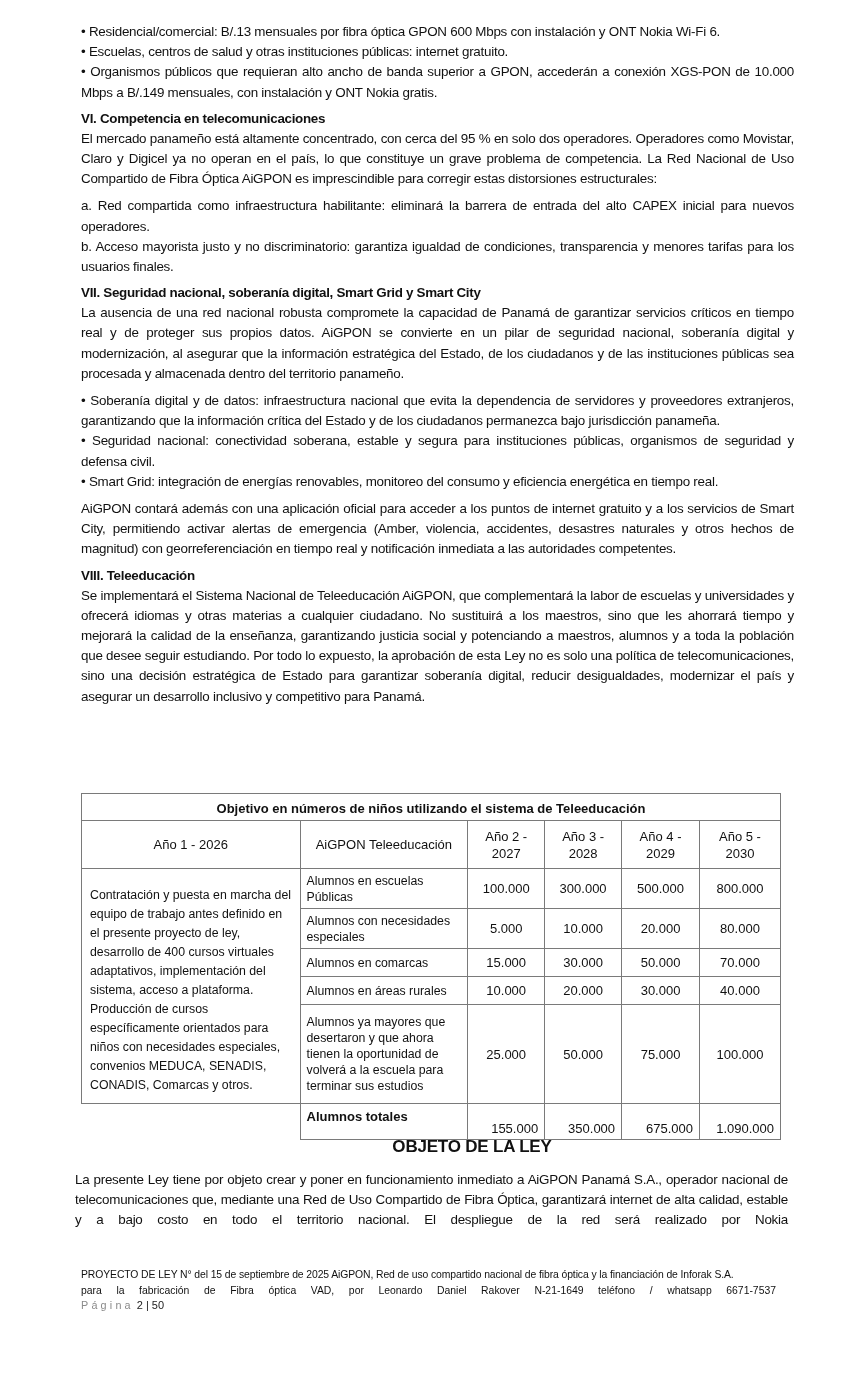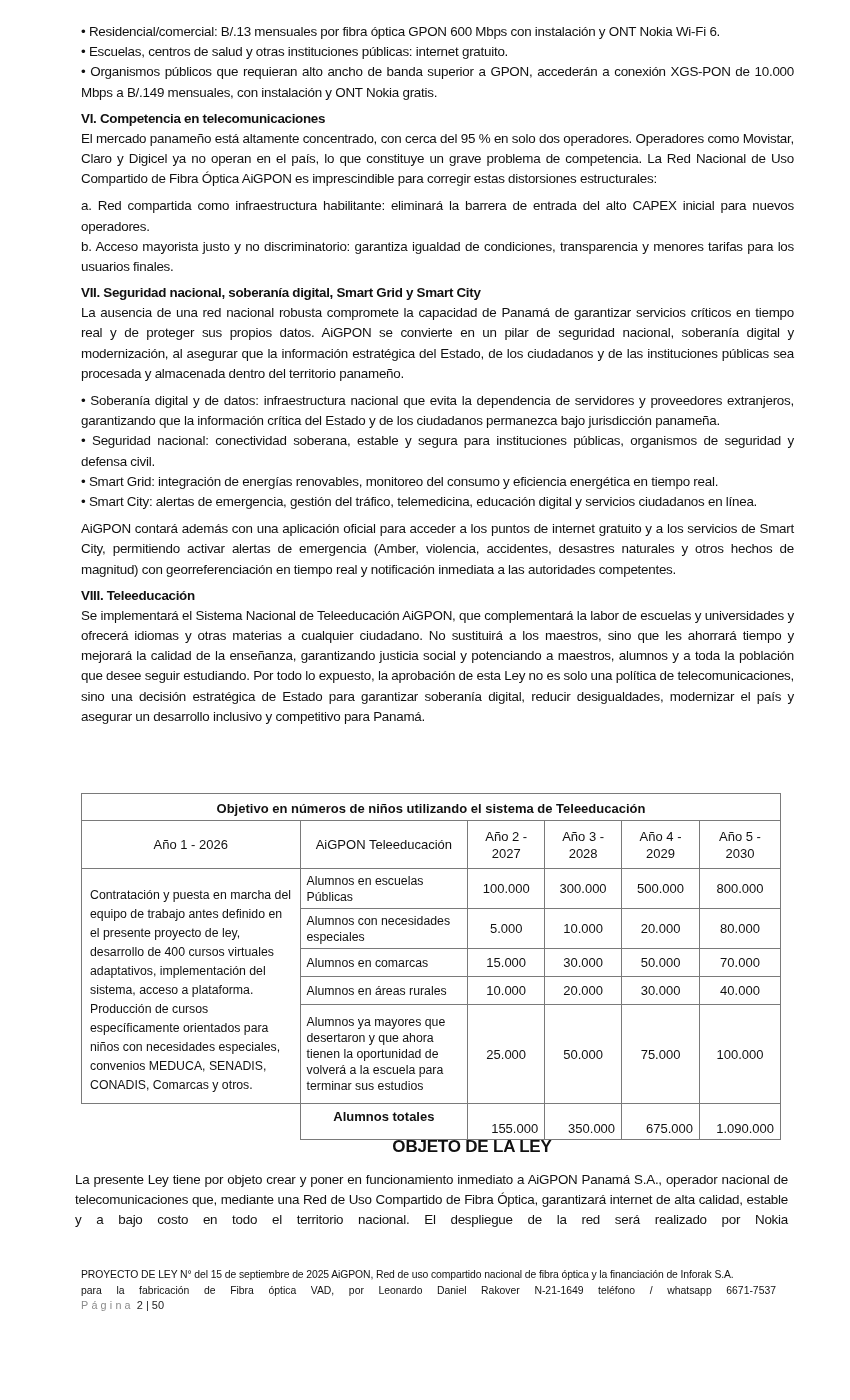--- a/index.html
+++ b/index.html
@@ -21,21 +21,21 @@
     position: absolute; left: 81px; top: 793px; width: 700px;
     border-collapse: collapse; font-size: 12.3px; color: #111; border-radius: 10px;
   }
   .tbl td { border: 1px solid #7a7a7a; padding: 0 6px; vertical-align: middle; }
   .tbl .title { font-weight: bold; text-align: center; height: 24px; font-size: 13px; padding-top: 2px; }
   .tbl .hdr { text-align: center; height: 47px; line-height: 17px; font-size: 13px; }
   .tbl .num { text-align: center; font-size: 13px; }
   .tbl .lbl { font-size: 12.3px; line-height: 16px; padding: 2px 6px; }
   .tbl .desc { font-size: 12.3px; line-height: 19px; padding: 14px 8px 6px 8px; vertical-align: middle; }
   .tbl .noborder { border: none; border-right: 1px solid #7a7a7a; }
-  .tbl .tot { font-weight: bold; text-align: center; font-size: 13px; height: 30px; vertical-align: top; padding-top: 5px; }
+  .tbl .tot { font-weight: bold; text-align: left; font-size: 13px; height: 30px; vertical-align: top; padding-top: 5px; }
   .tbl .totnum { text-align: right; font-size: 13px; vertical-align: bottom; padding-bottom: 3px; }
 
   .objeto {
     position: absolute; left: 12px; width: 850px; top: 1137px; text-align: center;
     font-weight: bold; font-size: 17px; letter-spacing: -0.2px; margin-left: 35px;
   }
   .objeto-body { position: absolute; left: 75px; top: 1170px; width: 713px; }
 
   .footer { position: absolute; left: 81px; top: 1267px; width: 695px; font-size: 10.4px; line-height: 15.5px; color: #111; }
   .footer .l1 { white-space: nowrap; letter-spacing: -0.1px; }
@@ -57,21 +57,20 @@
   <p class="h">VI. Competencia en telecomunicaciones</p>
   <p class="p">El mercado panameño está altamente concentrado, con cerca del 95 % en solo dos operadores. Operadores como Movistar, Claro y Digicel ya no operan en el país, lo que constituye un grave problema de competencia. La Red Nacional de Uso Compartido de Fibra Óptica AiGPON es imprescindible para corregir estas distorsiones estructurales:</p>
   <p class="p gap">a. Red compartida como infraestructura habilitante: eliminará la barrera de entrada del alto CAPEX inicial para nuevos operadores.</p>
   <p class="p">b. Acceso mayorista justo y no discriminatorio: garantiza igualdad de condiciones, transparencia y menores tarifas para los usuarios finales.</p>
 
   <p class="h">VII. Seguridad nacional, soberanía digital, Smart Grid y Smart City</p>
   <p class="p">La ausencia de una red nacional robusta compromete la capacidad de Panamá de garantizar servicios críticos en tiempo real y de proteger sus propios datos. AiGPON se convierte en un pilar de seguridad nacional, soberanía digital y modernización, al asegurar que la información estratégica del Estado, de los ciudadanos y de las instituciones públicas sea procesada y almacenada dentro del territorio panameño.</p>
   <p class="p gap">• Soberanía digital y de datos: infraestructura nacional que evita la dependencia de servidores y proveedores extranjeros, garantizando que la información crítica del Estado y de los ciudadanos permanezca bajo jurisdicción panameña.</p>
   <p class="p">• Seguridad nacional: conectividad soberana, estable y segura para instituciones públicas, organismos de seguridad y defensa civil.</p>
   <p class="p">• Smart Grid: integración de energías renovables, monitoreo del consumo y eficiencia energética en tiempo real.</p>
-  <p class="p">• Smart City: alertas de emergencia, gestión del tráfico, telemedicina, educación digital y servicios ciudadanos en línea.</p>
   <p class="p gap">AiGPON contará además con una aplicación oficial para acceder a los puntos de internet gratuito y a los servicios de Smart City, permitiendo activar alertas de emergencia (Amber, violencia, accidentes, desastres naturales y otros hechos de magnitud) con georreferenciación en tiempo real y notificación inmediata a las autoridades competentes.</p>
 
   <p class="h">VIII. Teleeducación</p>
   <p class="p last">Se implementará el Sistema Nacional de Teleeducación AiGPON, que complementará la labor de escuelas y universidades y ofrecerá idiomas y otras materias a cualquier ciudadano. No sustituirá a los maestros, sino que les ahorrará tiempo y mejorará la calidad de la enseñanza, garantizando justicia social y potenciando a maestros, alumnos y a toda la población que desee seguir estudiando. Por todo lo expuesto, la aprobación de esta Ley no es solo una política de telecomunicaciones, sino una decisión estratégica de Estado para garantizar soberanía digital, reducir desigualdades, modernizar el país y asegurar un desarrollo inclusivo y competitivo para Panamá.</p>
 </div>
 
 <table class="tbl">
   <colgroup>
     <col style="width:219px">
       <col style="width:168px">

